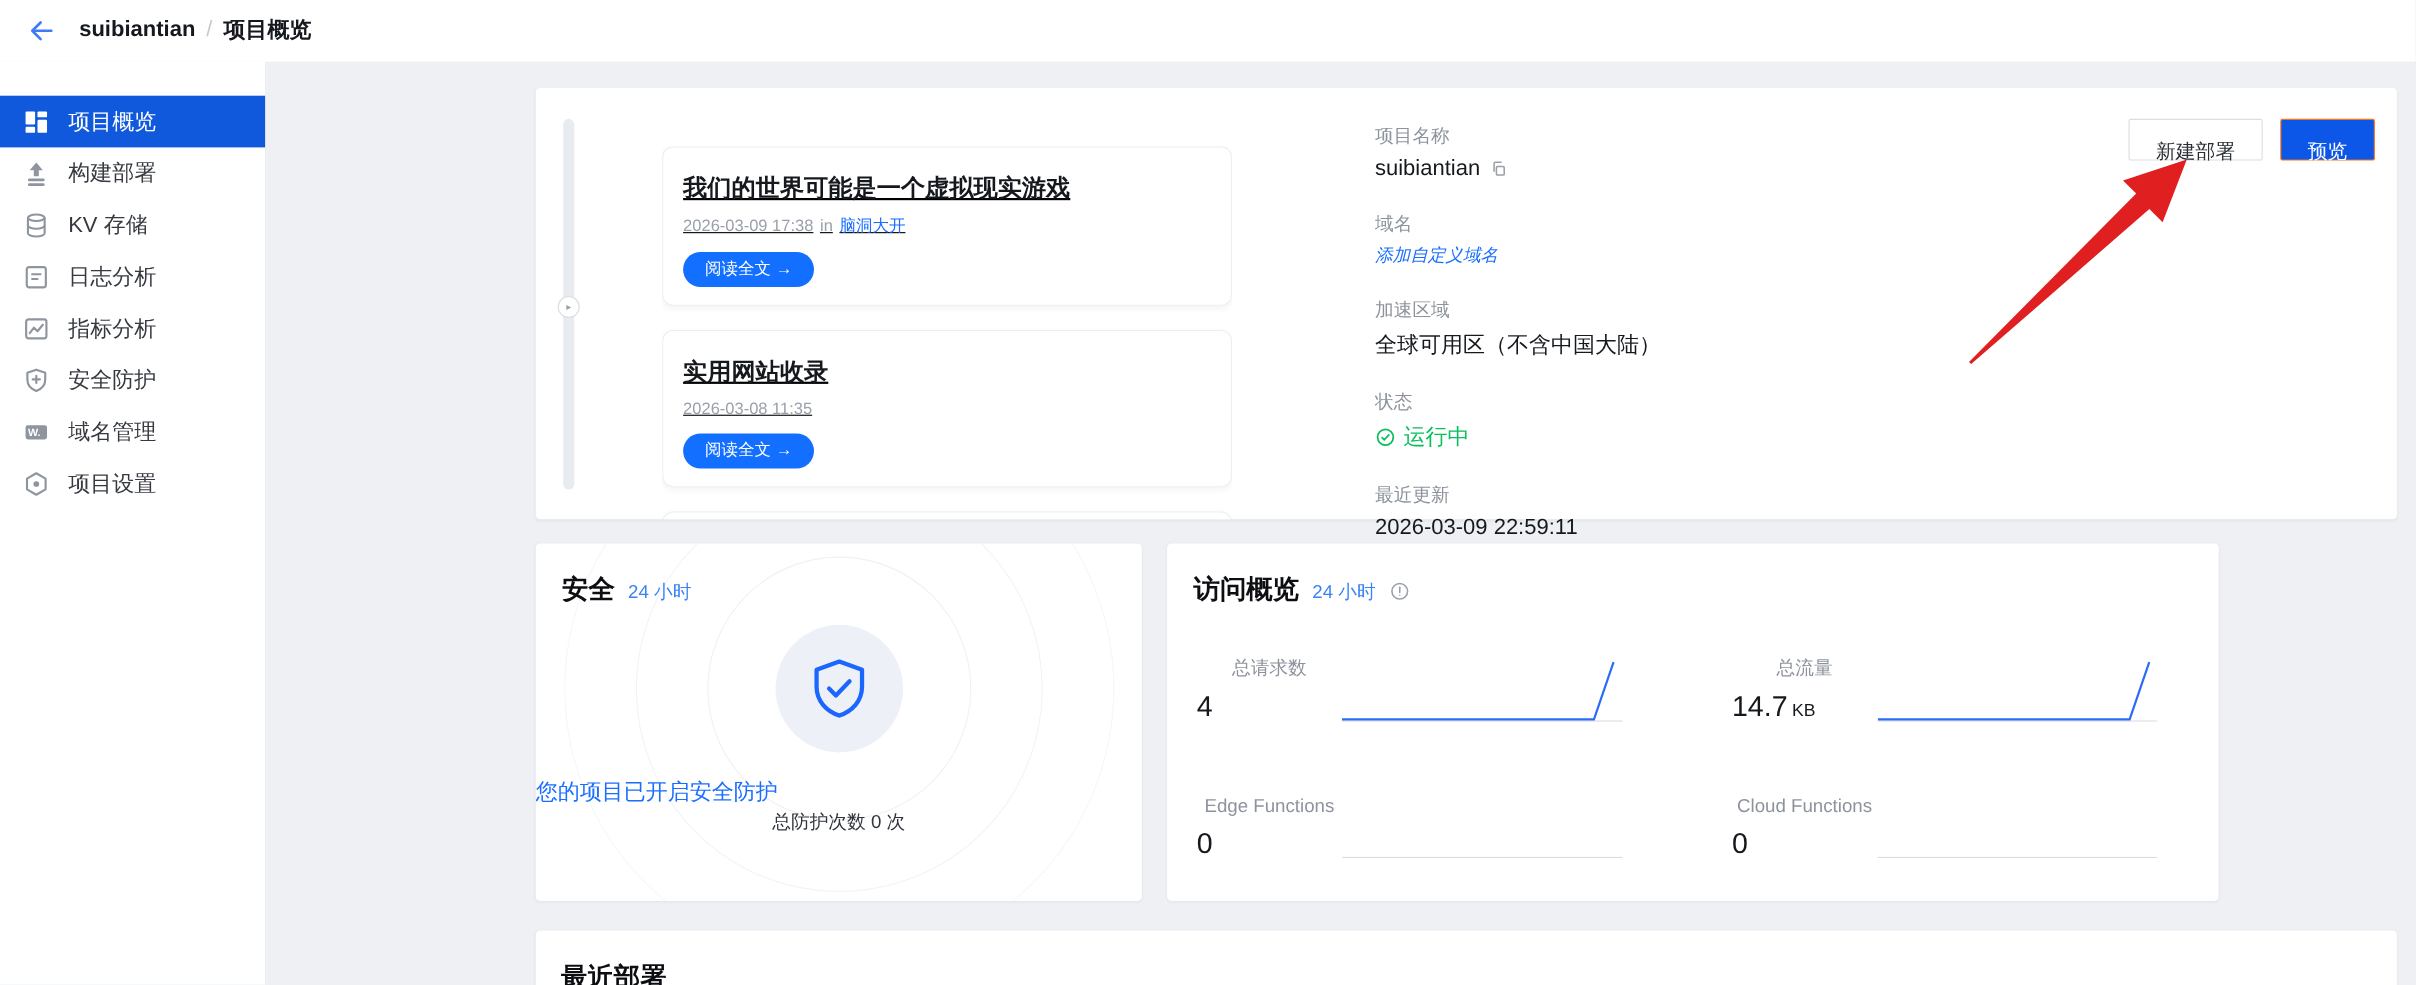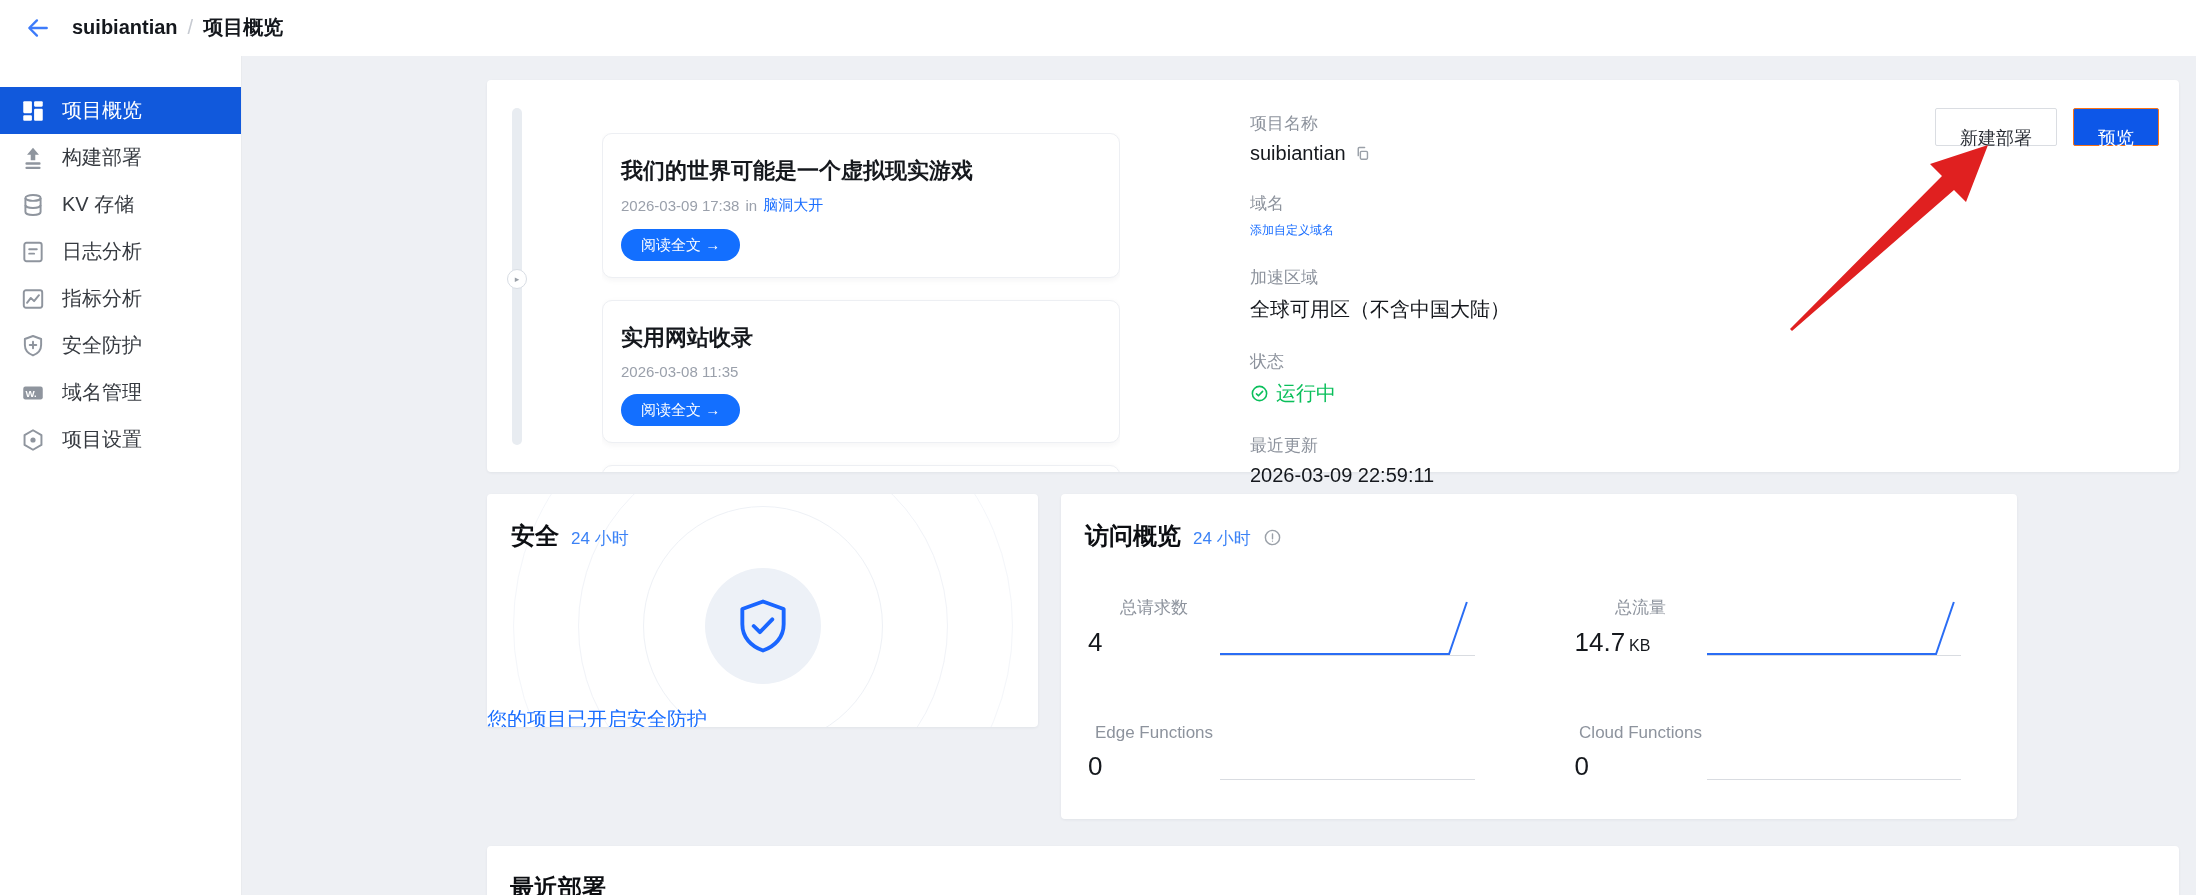--- a/index.html
+++ b/index.html
@@ -22,41 +22,41 @@
 
   
   .content { position:absolute; left:242px; top:56px; right:0; bottom:0; background:#eef0f4; }
   .card { position:absolute; background:#fff; border-radius:4px; box-shadow:0 1px 3px rgba(20,30,50,.06); }
 
   
   .overview-card { left:245px; top:24px; width:1692px; height:392px; }
   .collapse-bar { position:absolute; left:25px; top:28px; width:10px; height:337px; background:#e8ecf1; border-radius:5px; }
   .collapse-toggle { position:absolute; left:20px; top:189px; width:20px; height:20px; background:#fff; border:1px solid #d8dde4; border-radius:50%; color:#9aa0a8; font-size:9px; line-height:18px; text-align:center; cursor:pointer; }
   .news-col { position:absolute; left:115px; top:53px; width:518px; height:339px; overflow:hidden; }
-  .news-card { background:#fff; border:1px solid #edeff3; border-radius:10px; box-shadow:0 2px 6px rgba(30,40,60,.05); padding:22px 12px 16px 18px; margin-bottom:22px; }
+  .news-card { background:#fff; border:1px solid #edeff3; border-radius:10px; box-shadow:0 2px 6px rgba(30,40,60,.05); padding:22px 12px 16px 18px; margin-bottom:22px;text-decoration:underline; }
   .news-title { font-size:22px; font-weight:bold; color:#15181d; }
   .news-meta { margin-top:10px; font-size:15px; color:#9aa0ab; display:flex; gap:6px; align-items:center; }
   .news-meta a { color:#1a6eff; text-decoration:none; }
   .read-pill { margin-top:14px; display:inline-block; height:32px; line-height:32px; padding:0 20px; background:#136fff; color:#fff; font-size:15px; border-radius:16px; border:none; cursor:pointer; }
 
   .info-col { position:absolute; left:763px; top:32px; }
   .info-row { margin-bottom:27px; }
   .info-label { font-size:17px; color:#8d939d; margin-bottom:7px; }
   .info-value { font-size:20px; color:#15181d; display:flex; align-items:center; gap:8px; }
-  .info-link { font-size:12px; color:#1a6eff; cursor:pointer; }
+  .info-link { font-size:16px; color:#1a6eff; cursor:pointer;font-style:italic; }
   .status-green { color:#0abf5b; display:flex; align-items:center; gap:7px; font-size:20px; }
   .copy-ic { cursor:pointer; }
 
   .actions { position:absolute; top:28px; right:20px; display:flex; gap:16px; }
   .btn { height:38px; font-size:18px; border-radius:2px; cursor:pointer; padding:17px 24px; }
   .btn-ghost { background:#fff; border:1px solid #dadde2; color:#2b2f36; }
   .btn-primary { background:#0d57e8; border:1px solid #f97316; color:#fff; }
 
   
-  .security-card { left:245px; top:438px; width:551px; height:233px; overflow:hidden; }
+  .security-card { left:245px; top:438px; width:551px; height:325px; overflow:hidden; }
   .card-head { position:absolute; left:24px; top:26px; display:flex; align-items:baseline; gap:12px; z-index:2; }
   .card-title { font-size:24px; font-weight:bold; color:#0c0e12; }
   .card-period { font-size:17px; color:#3b82f6; }
   .ring { position:absolute; left:50%; top:132px; transform:translate(-50%,-50%); border-radius:50%; }
   .ring.r1 { width:116px; height:116px; background:#edf1f7; }
   .ring.r2 { width:240px; height:240px; border:1px solid #eef1f6; }
   .ring.r3 { width:370px; height:370px; border:1px solid #f1f3f8; }
   .ring.r4 { width:500px; height:500px; border:1px solid #f4f6fa; }
   .shield-wrap { position:absolute; left:50%; top:132px; transform:translate(-50%,-50%); z-index:1; }
   .sec-msg { position:absolute; left:0; right:0; top:212px; text-align:left; font-size:20px; color:#1a6eff; z-index:1; }

